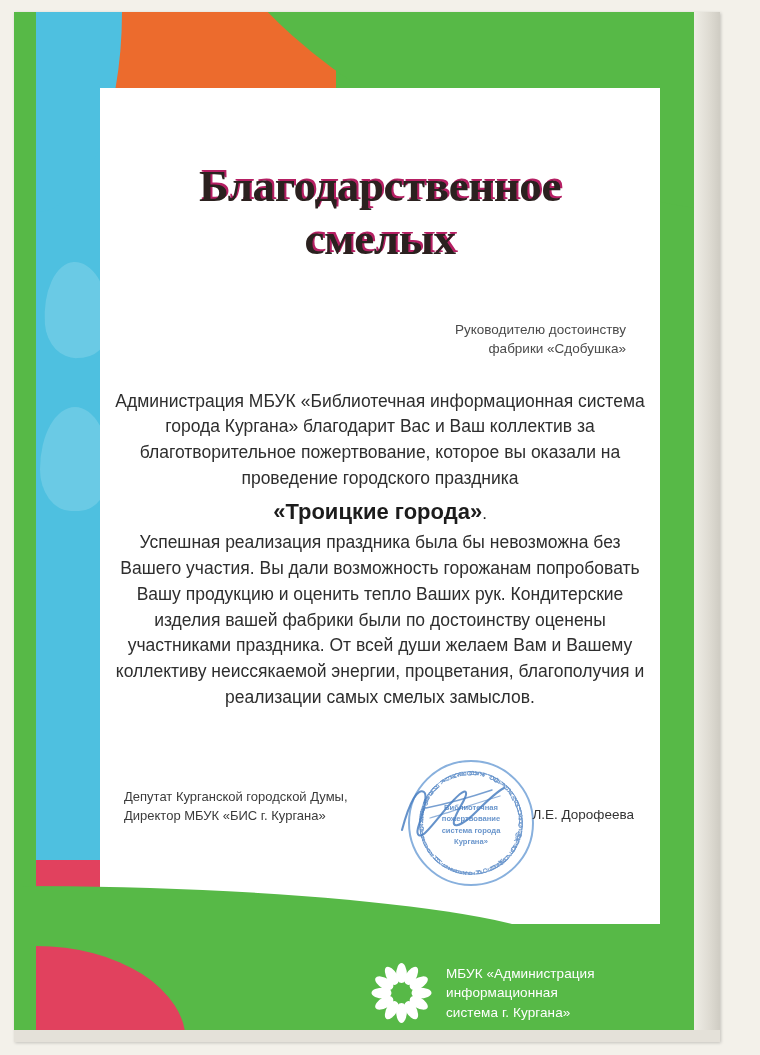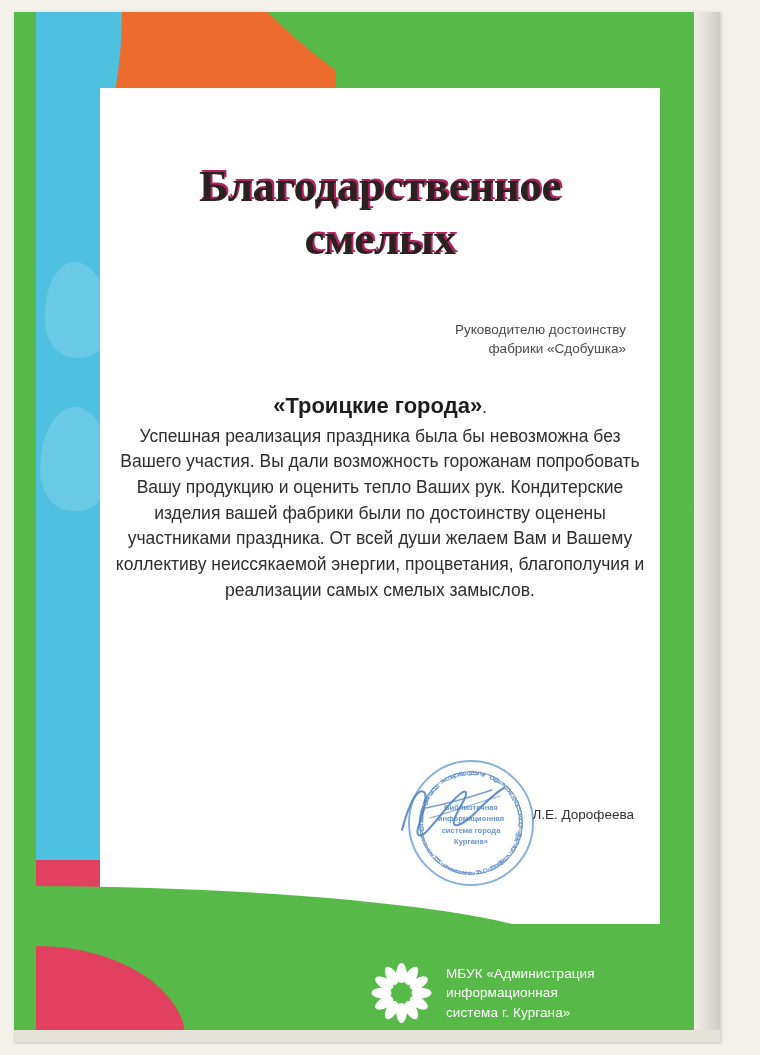--- a/index.html
+++ b/index.html
@@ -408,25 +408,28 @@
 
     <div class="content">
 
       <h1 class="title">Благодарственное
 смелых</h1>
 
       <div class="addressee">Руководителю достоинству
 фабрики «Сдобушка»</div>
 
       <div class="body-text">
+        <p>Администрация МБУК «Библиотечная информационная система города Кургана» благодарит Вас и Ваш коллектив  за благотворительное пожертвование, которое вы оказали  на проведение городского праздника</p>
         <p class="highlight"><span>«Троицкие города»</span><span class="dot">.</span></p>
         <p>Успешная реализация праздника  была бы невозможна без Вашего участия. Вы дали возможность  горожанам попробовать Вашу продукцию и оценить тепло Ваших рук. Кондитерские изделия   вашей фабрики были по достоинству оценены участниками праздника. От всей души желаем  Вам и Вашему коллективу неиссякаемой энергии, процветания,  благополучия и реализации самых смелых замыслов.</p>
       </div>
 
       <div class="signature">
+        <div class="sign-left">Депутат Курганской городской Думы,
+Директор МБУК «БИС г. Кургана»</div>
 
         <div class="stamp">
           <div class="stamp-rim">
               <span style="transform: translate(0px, 0px) rotate(-95deg) translate(0px, -52px) rotate(90deg);">Р</span>
               <span style="transform: translate(0px, 0px) rotate(-92.0492deg) translate(0px, -52px) rotate(90deg);">О</span>
               <span style="transform: translate(0px, 0px) rotate(-89.0984deg) translate(0px, -52px) rotate(90deg);">С</span>
               <span style="transform: translate(0px, 0px) rotate(-86.1475deg) translate(0px, -52px) rotate(90deg);">С</span>
               <span style="transform: translate(0px, 0px) rotate(-83.1967deg) translate(0px, -52px) rotate(90deg);">И</span>
               <span style="transform: translate(0px, 0px) rotate(-80.2459deg) translate(0px, -52px) rotate(90deg);">Й</span>
               <span style="transform: translate(0px, 0px) rotate(-77.2951deg) translate(0px, -52px) rotate(90deg);">С</span>
@@ -540,21 +543,21 @@
               <span style="transform: translate(0px, 0px) rotate(241.393deg) translate(0px, -52px) rotate(90deg);">0</span>
               <span style="transform: translate(0px, 0px) rotate(244.344deg) translate(0px, -52px) rotate(90deg);">1</span>
               <span style="transform: translate(0px, 0px) rotate(247.295deg) translate(0px, -52px) rotate(90deg);">0</span>
               <span style="transform: translate(0px, 0px) rotate(250.246deg) translate(0px, -52px) rotate(90deg);">0</span>
               <span style="transform: translate(0px, 0px) rotate(253.197deg) translate(0px, -52px) rotate(90deg);">7</span>
               <span style="transform: translate(0px, 0px) rotate(256.148deg) translate(0px, -52px) rotate(90deg);">2</span>
               <span style="transform: translate(0px, 0px) rotate(259.098deg) translate(0px, -52px) rotate(90deg);">6</span>
               <span style="transform: translate(0px, 0px) rotate(262.049deg) translate(0px, -52px) rotate(90deg);">9</span>
             </div>
           <div class="stamp-inner">Библиотечная
-информационная
+пожертвование
 система города
 Кургана»</div>
         </div>
 
         <svg class="stamp-sign" viewBox="0 0 130 70">
           <path d="M6,52 C14,22 22,10 28,14 C33,18 25,40 22,50 C20,58 24,60 30,54 C40,44 54,24 64,16 C70,11 72,14 68,22 C64,30 56,42 58,46 C60,50 70,44 80,34 C90,24 100,14 108,10" fill="none" stroke="#4a7fc1" stroke-width="2.1" stroke-linecap="round" opacity="0.85"></path>
           <path d="M30,30 C50,26 72,20 96,12" fill="none" stroke="#4a7fc1" stroke-width="1.5" stroke-linecap="round" opacity="0.75"></path>
           <path d="M34,40 C54,34 78,26 104,18" fill="none" stroke="#4a7fc1" stroke-width="1.3" stroke-linecap="round" opacity="0.6"></path>
         </svg>
 

